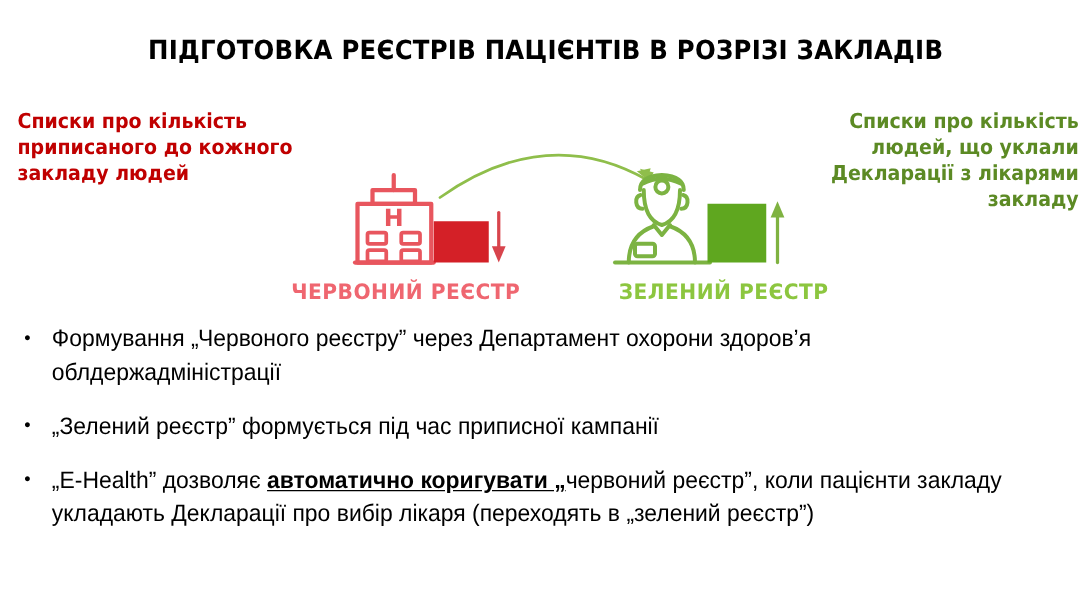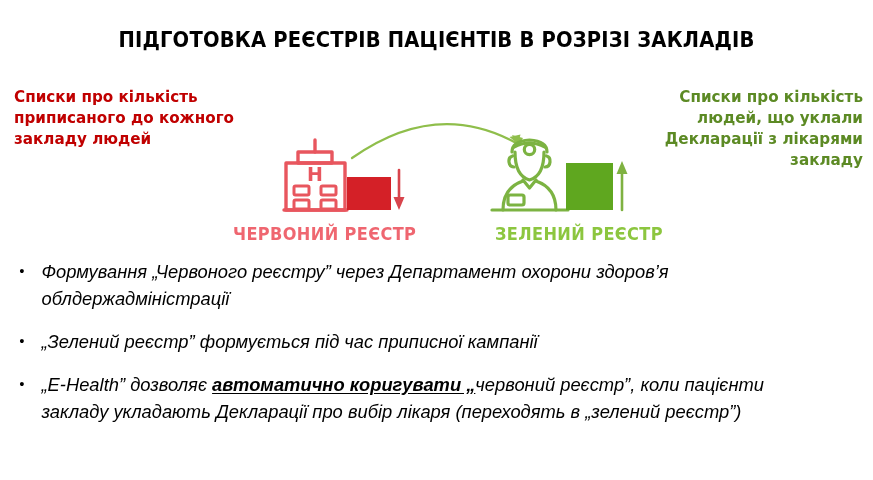--- a/index.html
+++ b/index.html
@@ -94,21 +94,20 @@
 
   
   #bullet-list {
     position: absolute;
     left: 0;
     top: 258px;
     width: 873px;
     padding: 0;
     margin: 0;
     list-style: none;
-    font-style: italic;
   }
   .bullet-item {
     position: relative;
     margin: 0 0 16px 0;
     padding-left: 43px;
     padding-right: 10px;
     font-family: "Liberation Sans", sans-serif;
     font-size: 19px;
     line-height: 27px;
     color: #000000;

